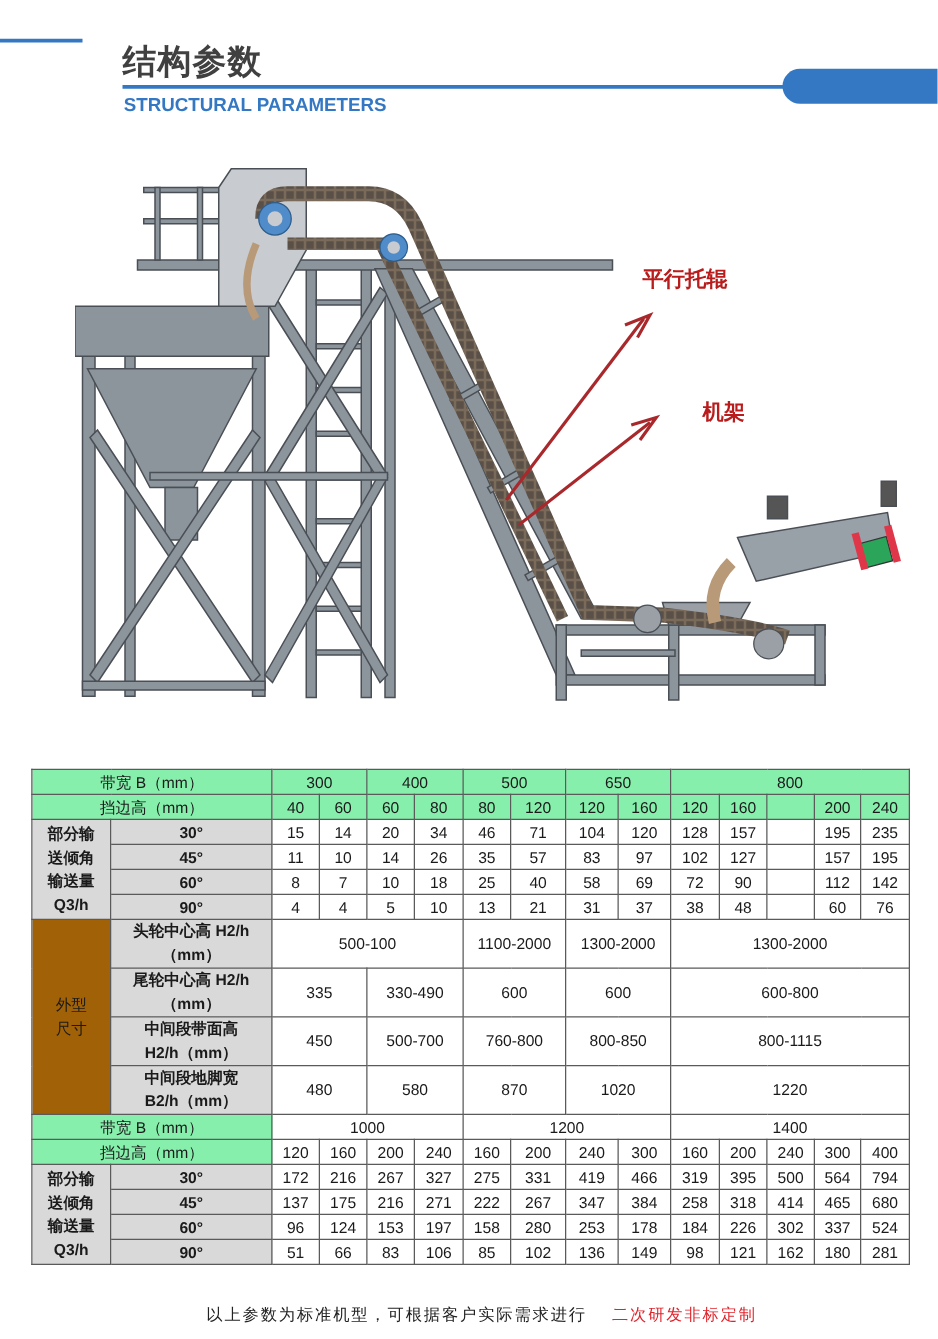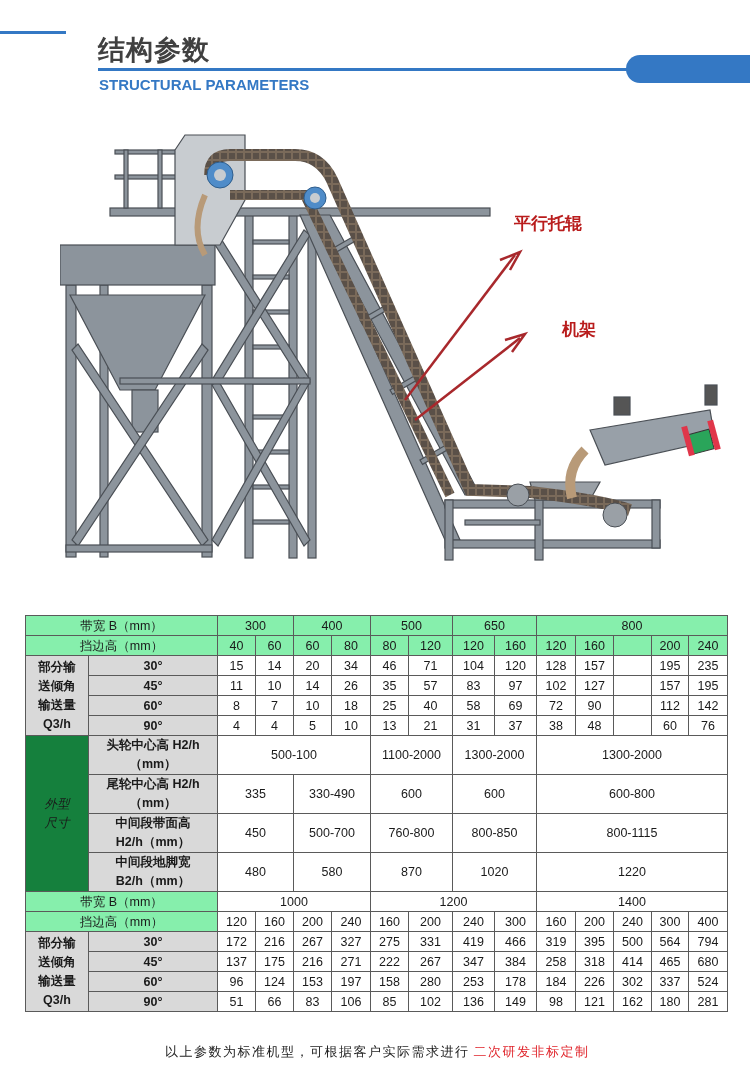--- a/index.html
+++ b/index.html
@@ -12,24 +12,24 @@
   .title-en { position: absolute; left: 99px; top: 76px; font-size: 15px; font-weight: bold; color: #3478c4; font-family: "Liberation Sans", sans-serif; letter-spacing: 0px; }
 
   .illus { position: absolute; left: 60px; top: 120px; width: 680px; height: 460px; }
   .label-red { position: absolute; font-weight: bold; color: #b91c1c; font-size: 17px; }
 
   table.spec { position: absolute; left: 25px; top: 615px; border-collapse: collapse; table-layout: fixed;
                font-family: "Liberation Sans", sans-serif; font-size: 12.5px; color: #1a1a1a; }
   table.spec td { border: 1px solid #5a5a5a; text-align: center; padding: 0; line-height: 14px; }
   table.spec td.hd { background: #86efac; font-weight: normal; }
   table.spec td.lbl { background: #d9d9d9; font-weight: bold; }
-  table.spec td.gr { background: #15803d; font-style: italic; }
+  table.spec td.gr { background: #a16207; }
   .stack { display: block; line-height: 19px; }
   .footer { position: absolute; top: 1043px; left: 165px; font-size: 13px; color: #222; letter-spacing: 1.5px; }
-  .footer .red { color: #e0242b; margin-left: 4px; }
+  .footer .red { color: #e0242b; margin-left: 20px; }
 </style>
 </head>
 <body>
 
 <div class="topline"></div>
 <div class="title-cn">结构参数</div>
 <div class="midline"></div>
 <div class="pill"></div>
 <div class="title-en">STRUCTURAL PARAMETERS</div>
 

